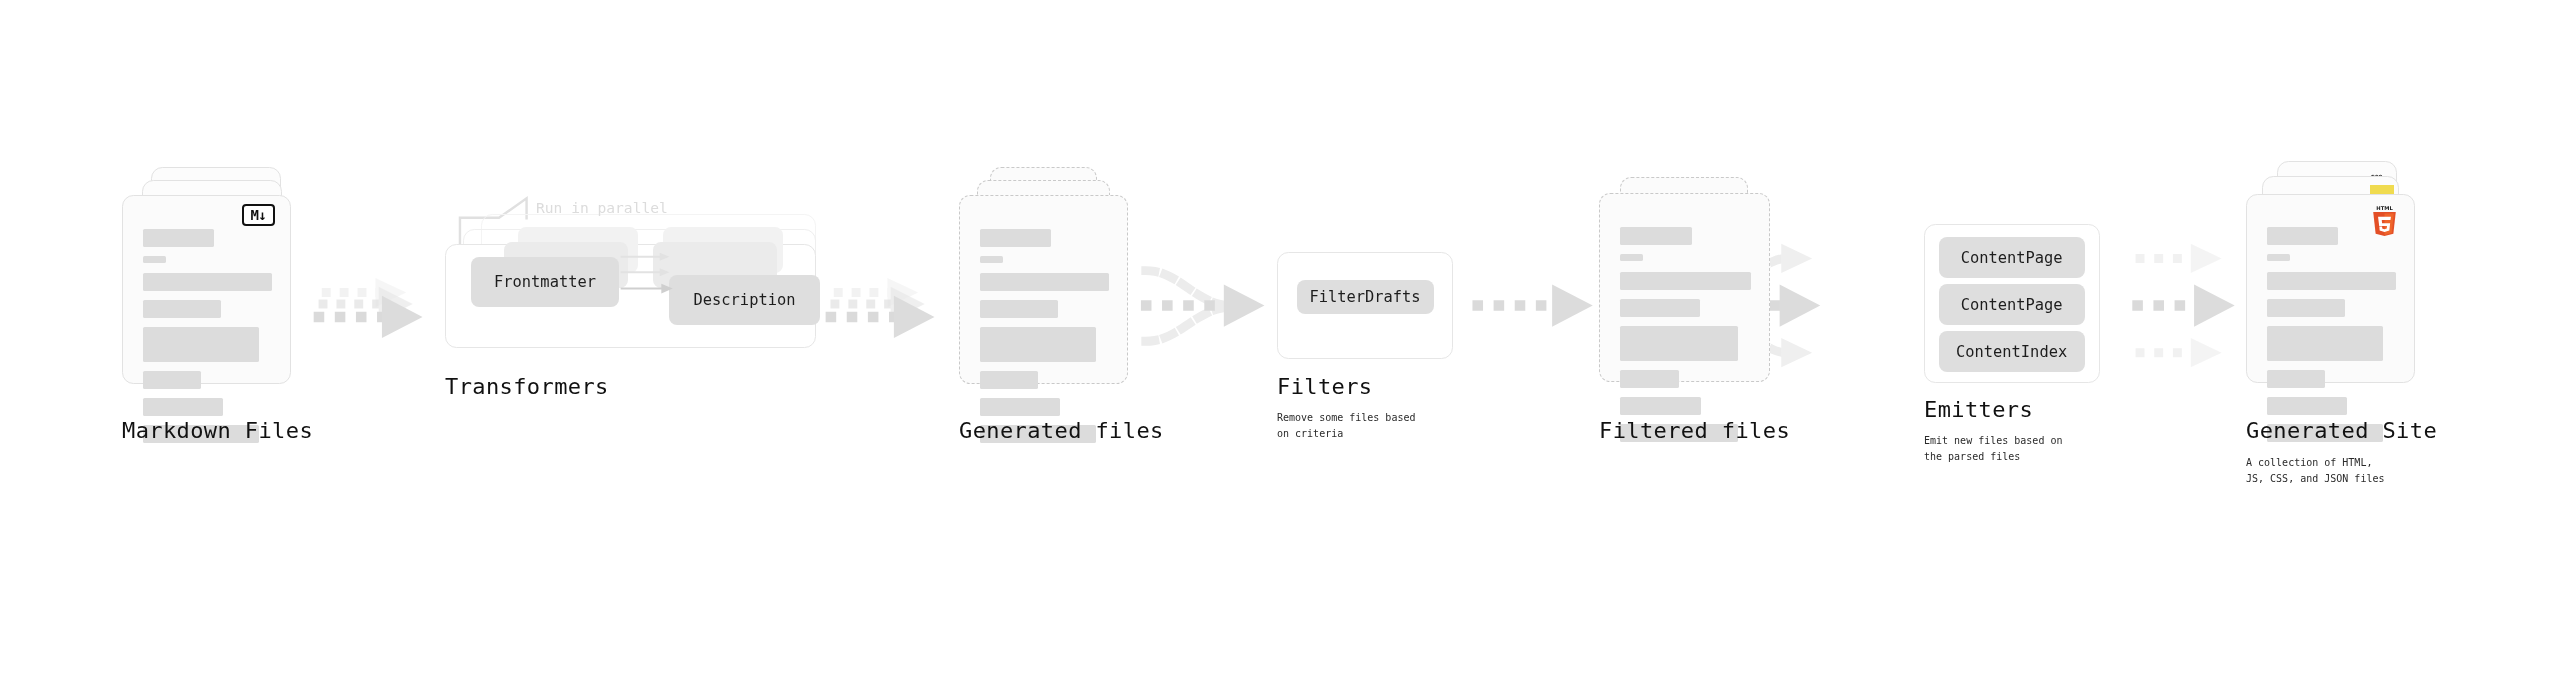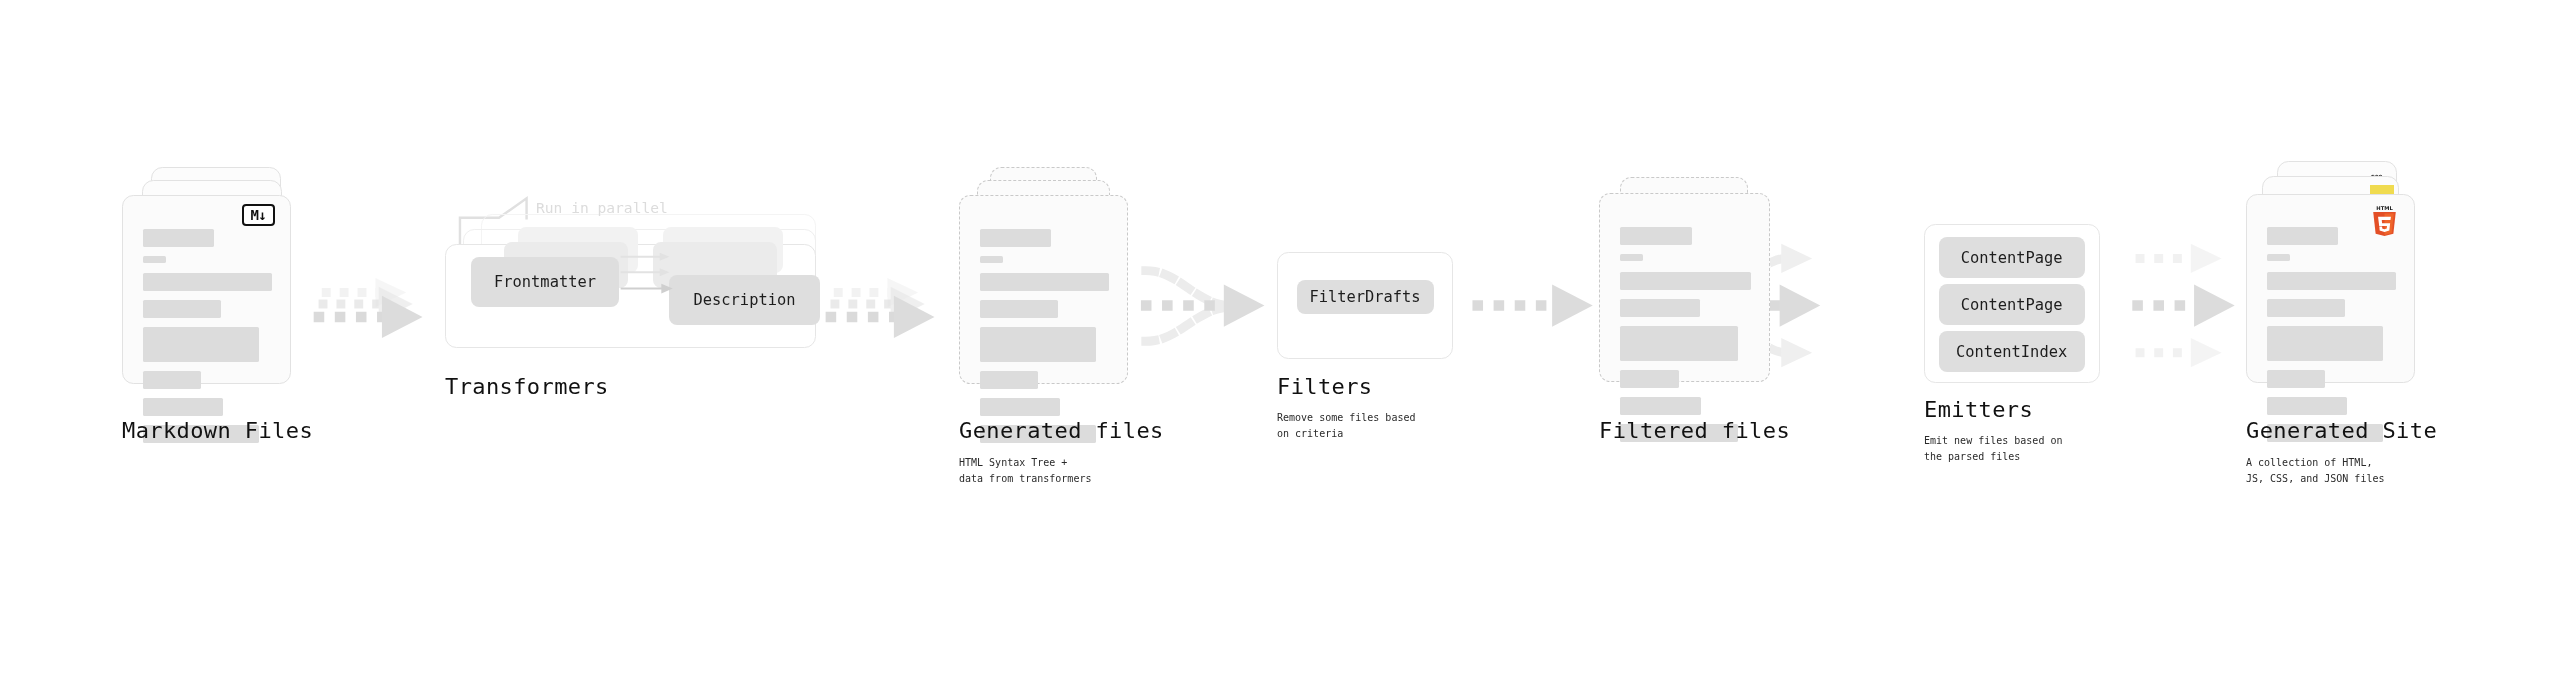--- a/index.html
+++ b/index.html
@@ -297,22 +297,20 @@
         <div class="ln" style="width:100%;"></div>
         <div class="ln" style="width:61%;"></div>
         <div class="ln" style="width:90%; height:35px;"></div>
         <div class="ln" style="width:45%;"></div>
         <div class="ln" style="width:62%;"></div>
         <div class="ln" style="width:90%;"></div>
       </div>
     </div>
   </div>
   <div class="title" style="left:959px; top:418px;">Generated files</div>
-  <div class="subtitle" style="left:959px; top:455px;">HTML Syntax Tree +
-data from transformers</div>
 
   <div class="node" style="left:1277px; top:252px;">
     <div class="groupbox" style="left:0; top:0; width:176px; height:107px;"></div>
     <div class="pill" style="left:19.5px; top:28px; width:137px; height:34px;">FilterDrafts</div>
   </div>
   <div class="title" style="left:1277px; top:374px;">Filters</div>
   <div class="subtitle" style="left:1277px; top:410px;">Remove some files based
 on criteria</div>
 
   <div class="cardstack" style="left:1599px; top:177px;">

